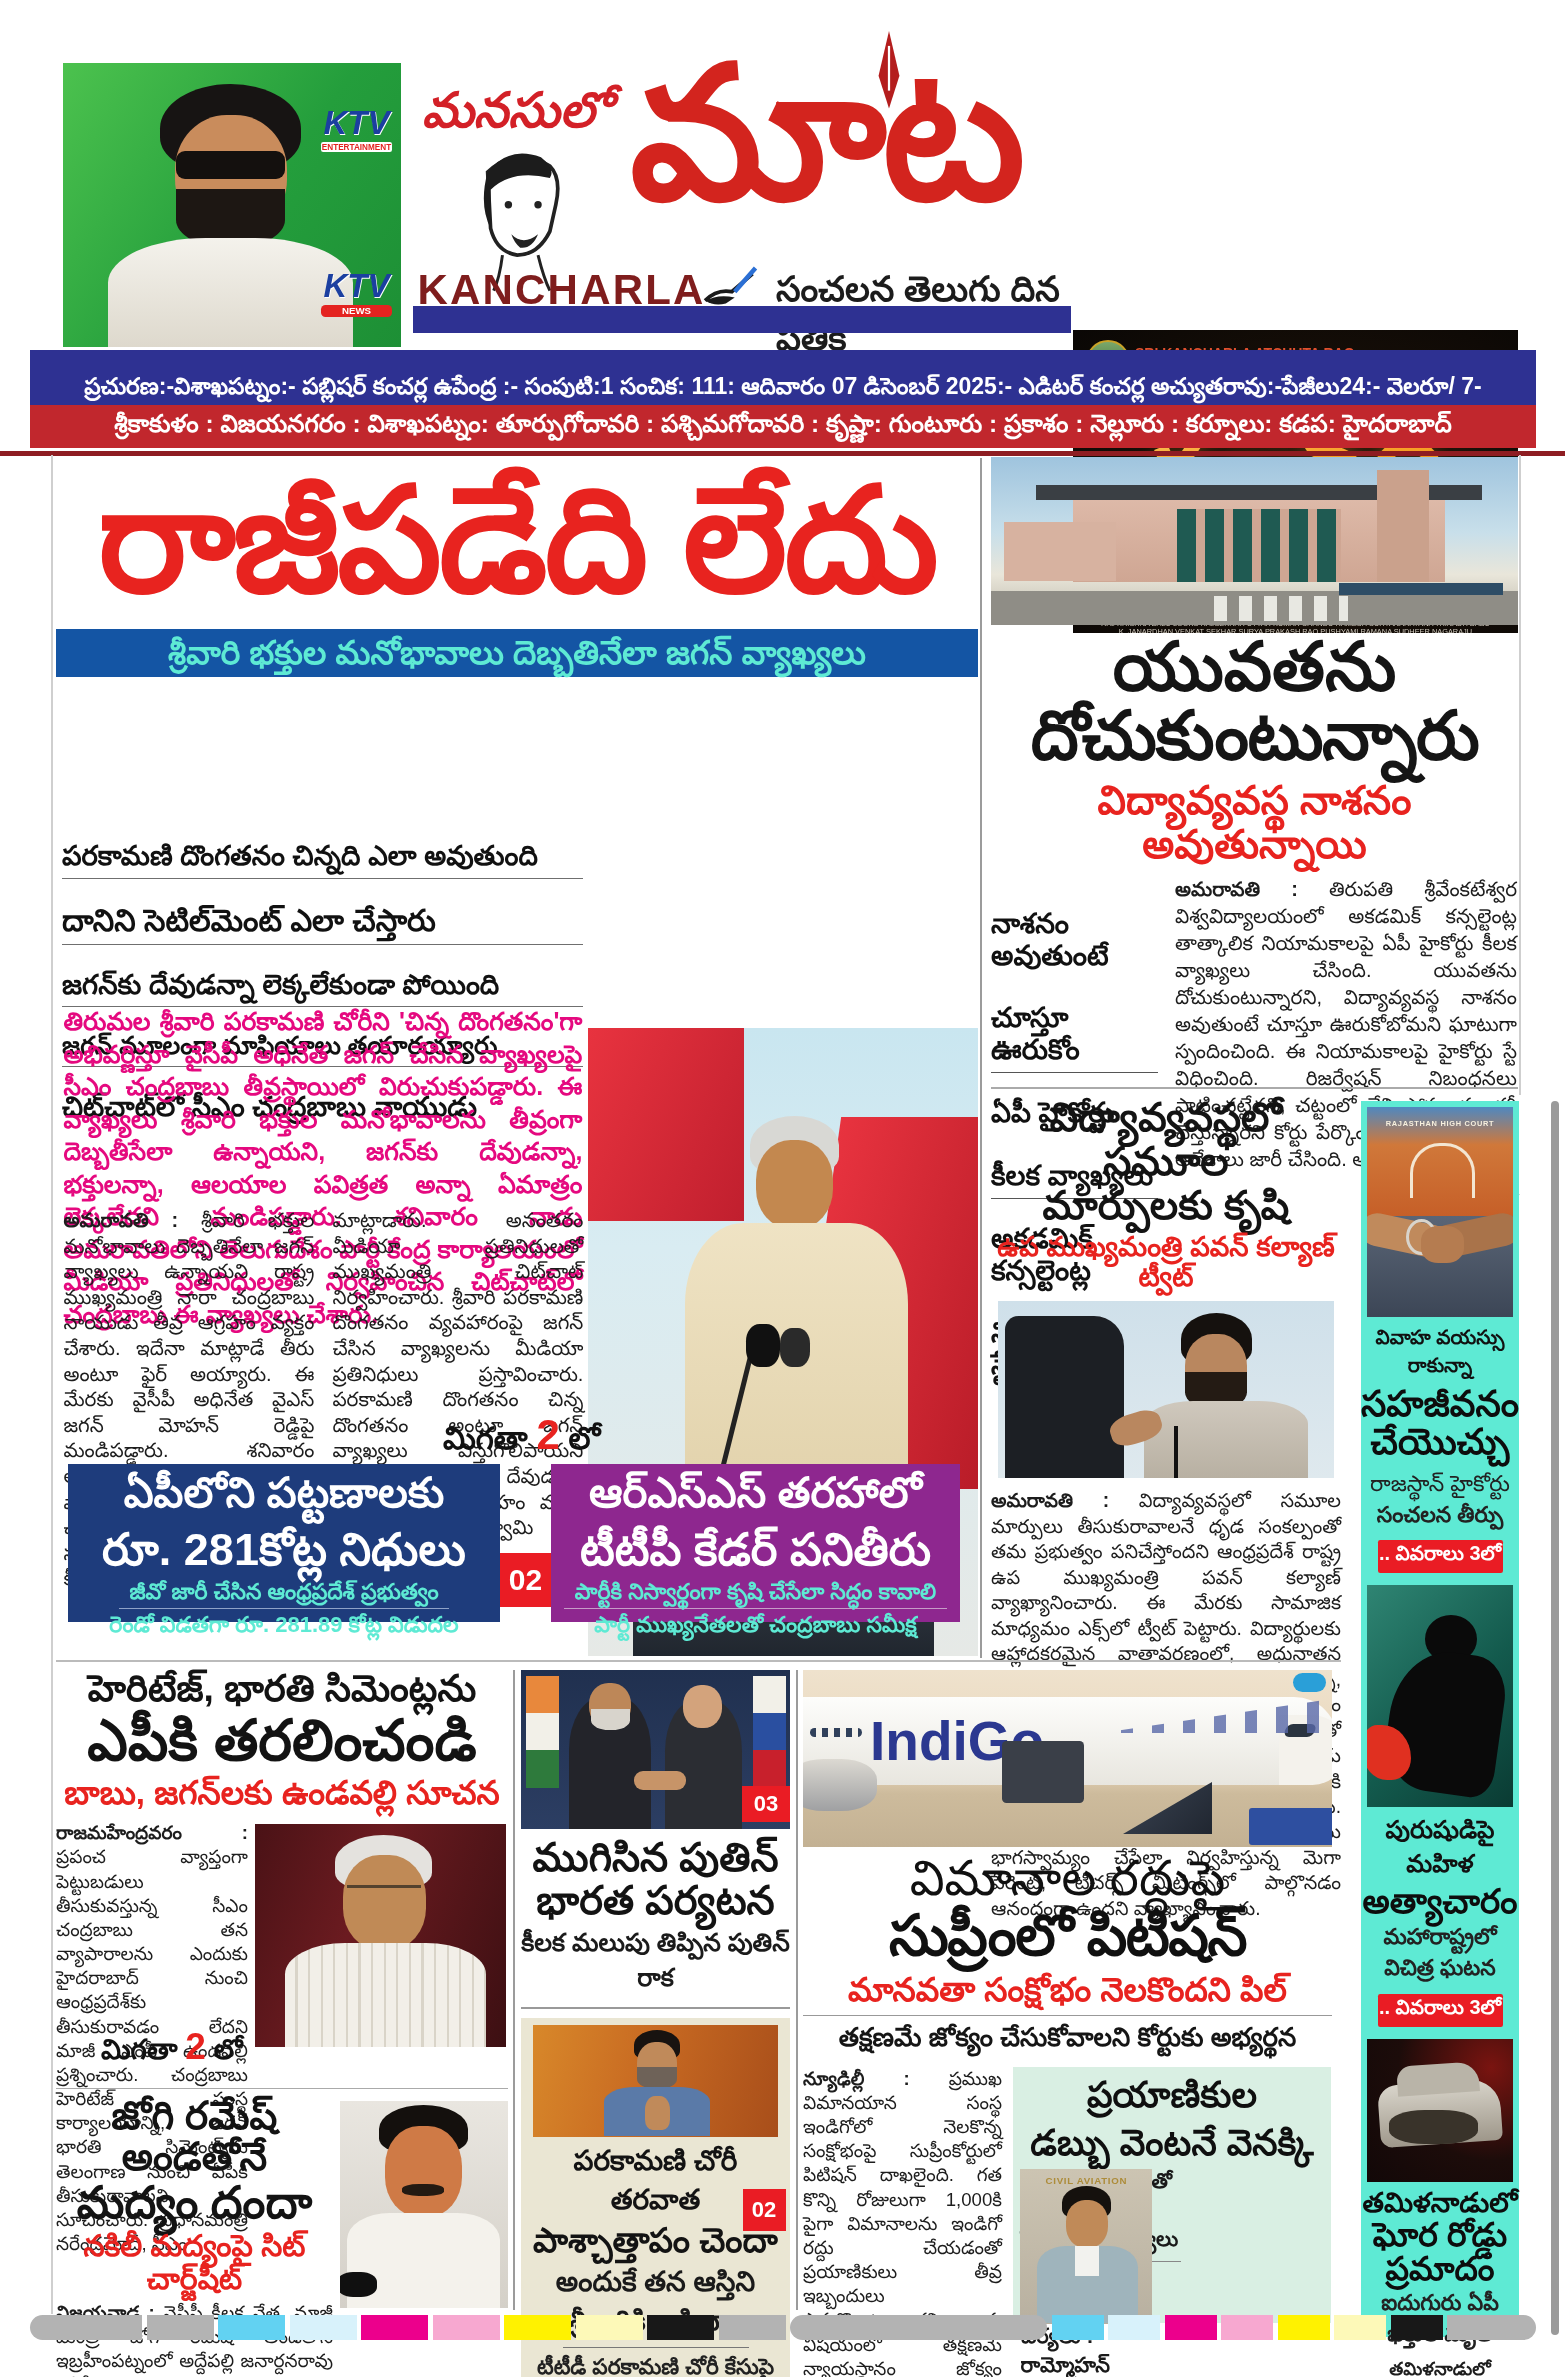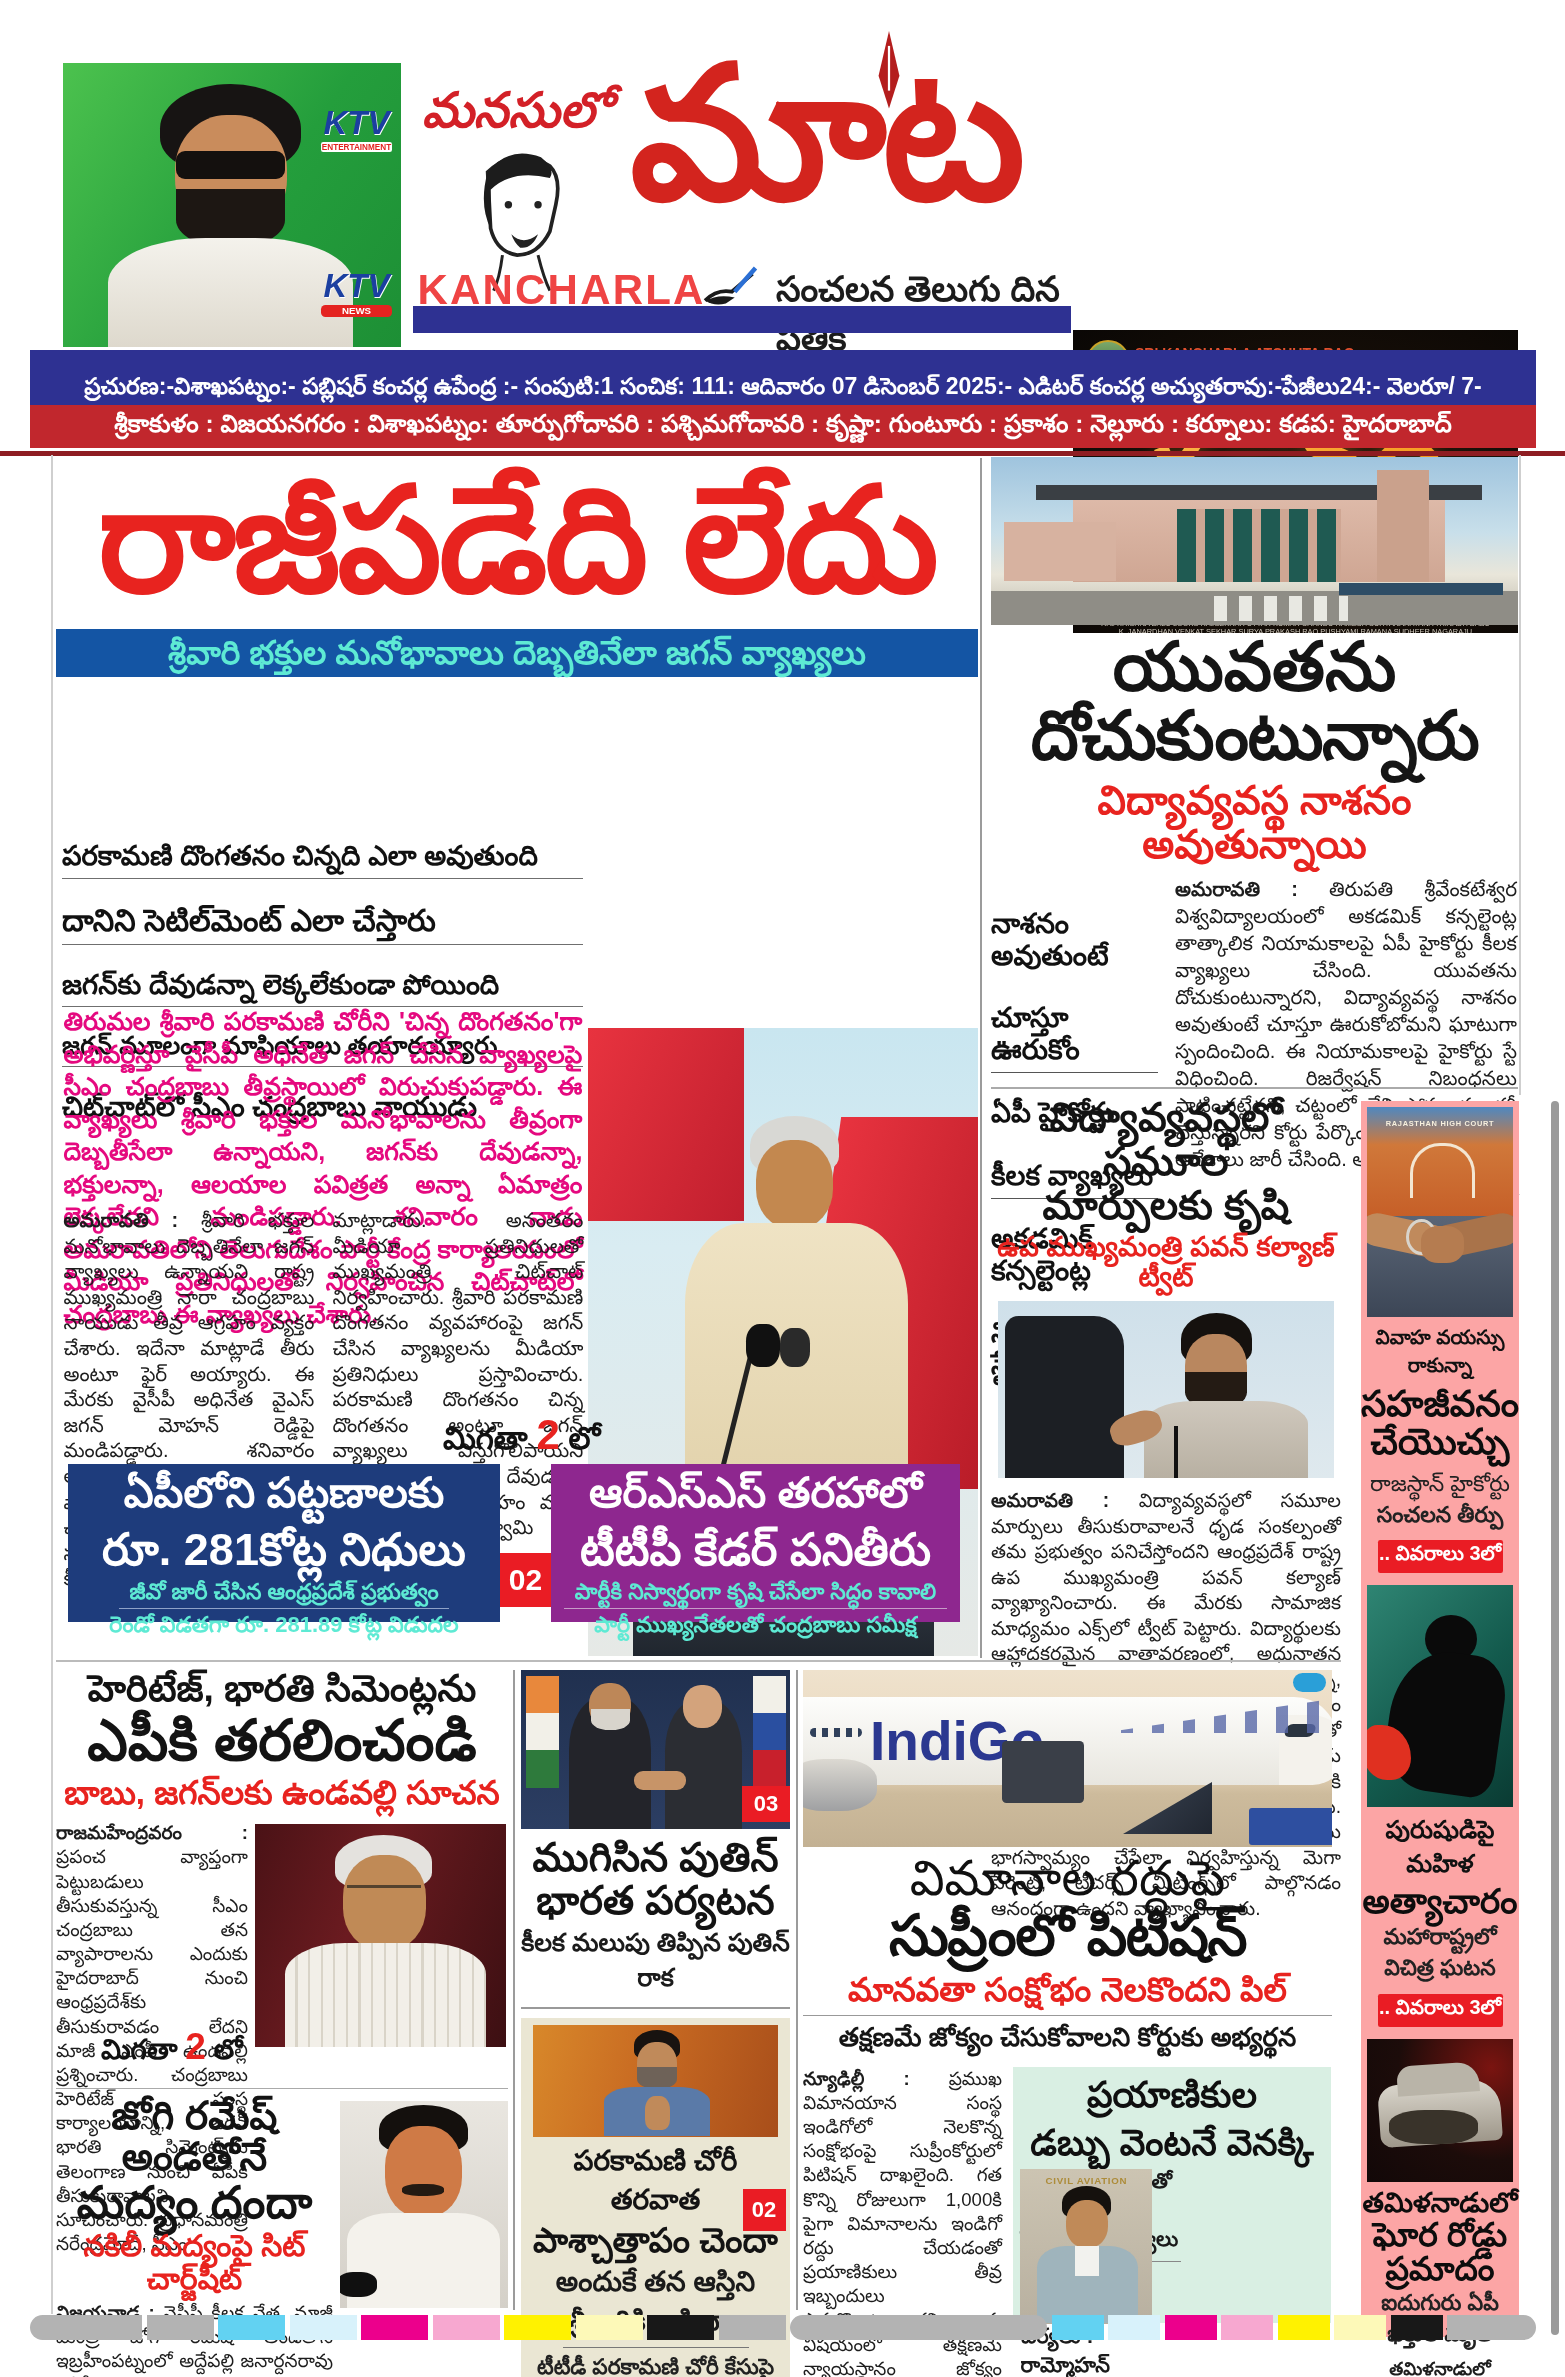--- a/index.html
+++ b/index.html
@@ -49,21 +49,21 @@
       <circle cx="34" cy="40" r="2.5" fill="#222"></circle>
         <circle cx="54" cy="40" r="2.5" fill="#222"></circle>
       <path d="M36 60 Q44 68 54 60 Q50 70 42 69 Q38 66 36 60 Z" fill="#222"></path>
       <path d="M30 74 Q28 90 24 98 M54 74 Q58 90 62 98" stroke="#222" stroke-width="2" fill="none"></path>
     </svg>
     <div style="position:absolute;left:167px;top:-11px;width:491px;text-align:center;font-weight:900;font-size:186px;line-height:1;color:#d3241e;letter-spacing:-4.5px;">మాట</div>
     <svg style="position:absolute;left:461px;top:-21px;" width="30" height="82" viewBox="0 0 20 55">
       <polygon points="10,0 17,30 10,52 3,30" fill="#b41d1d"></polygon>
         <line x1="10" y1="10" x2="10" y2="40" stroke="#fff" stroke-width="1.5"></line>
     </svg>
-    <div style="position:absolute;left:4.5px;top:214px;font-size:42px;font-weight:900;color:#ef4444;letter-spacing:2.2px;">KANCHARLA</div>
+    <div style="position:absolute;left:4.5px;top:214px;font-size:42px;font-weight:900;color:#7f1d1d;letter-spacing:2.2px;">KANCHARLA</div>
     <svg style="position:absolute;left:289px;top:210px;" width="64" height="46" viewBox="0 0 43 31">
       <path d="M2 26 Q10 18 20 20 L34 8" stroke="#1a1a1a" stroke-width="2.5" fill="none"></path>
       <line x1="22" y1="20" x2="36" y2="4" stroke="#2b6fd4" stroke-width="3"></line>
       <path d="M2 26 Q8 30 16 28 L22 24 Q14 22 8 24 Z" fill="#1a1a1a"></path>
     </svg>
     <div style="position:absolute;left:363px;top:217px;font-size:35px;font-weight:800;color:#1c1c1c;">సంచలన తెలుగు దిన పత్రిక</div>
   </div>
   <div class="abs" style="left:413px;top:306px;width:658px;height:27px;background:#2e3192;"></div>
 
   <div class="abs photo" style="left:1073px;top:46px;width:445px;height:303px;background:radial-gradient(ellipse at 55% 55%, #3a2410 0%, #140d07 60%, #0a0705 100%);">
@@ -185,21 +185,21 @@
       <div style="position:absolute;left:146px;top:100px;width:164px;height:77px;background:linear-gradient(#cfc8bd,#b8b0a2);border-radius:30% 30% 0 0;"></div>
       <div style="position:absolute;left:112px;top:112px;width:52px;height:30px;background:#b9875f;border-radius:40%;transform:rotate(-18deg);"></div>
       <div style="position:absolute;left:176px;top:125px;width:3.7px;height:52px;background:#111;"></div>
     </div>
     <div class="body-txt" style="margin-top:10.4px;font-size:19.3px;line-height:1.32;">
       <span class="dl">అమరావతి :</span>
       <span>విద్యావ్యవస్థలో సమూల మార్పులు తీసుకురావాలనే ధృడ సంకల్పంతో తమ ప్రభుత్వం పనిచేస్తోందని ఆంధ్రప్రదేశ్ రాష్ట్ర ఉప ముఖ్యమంత్రి పవన్ కల్యాణ్ వ్యాఖ్యానించారు. ఈ మేరకు సామాజిక మాధ్యమం ఎక్స్‌లో ట్వీట్ పెట్టారు. విద్యార్థులకు ఆహ్లాదకరమైన వాతావరణంలో, అధునాతన సదుపాయాలు కల్పించి, పోషక ఆహారాన్ని, నాణ్యమైన విద్యను అందించాలని ప్రభుత్వం భావిస్తోందని పేర్కొన్నారు. ఇదే లక్ష్యంతో ముఖ్యమంత్రి నారా చంద్రబాబు నాయుడు నేతృత్వంలో మంత్రి నారాలోకేష్ చేస్తున్న కృషికి అభినందనీయమని ప్రశంసించారు. తల్లిదండ్రులను, ఉపాధ్యాయులను భాగస్వామ్యం చేసేలా నిర్వహిస్తున్న మెగా పేరెంట్, టీచర్స్ మీటింగ్స్‌లో పాల్గొనడం ఆనందంగా ఉందని వ్యాఖ్యానించారు.</span>
     </div>
   </div>
 
-  <div class="abs" style="left:1361px;top:1101px;width:158px;height:1236px;background:#fca5a5;padding:0;">
+  <div class="abs" style="left:1361px;top:1101px;width:158px;height:1236px;background:#5eead4;padding:0;">
     <div class="photo" style="width:146px;height:210px;margin:6px auto 0;background:linear-gradient(#4f88c0 0%,#d0783a 18%,#c65f28 52%,#5a6576 52%,#3c4656 100%);">
       <div style="position:absolute;left:43px;top:36px;width:59px;height:52px;border:3.7px solid #f3e6d2;border-bottom:none;border-radius:30px 30px 0 0;"></div>
       <div style="position:absolute;left:0;top:12px;width:100%;text-align:center;font-size:7.4px;font-weight:700;color:#f7efdd;letter-spacing:0.7px;">RAJASTHAN HIGH COURT</div>
       <div style="position:absolute;left:-7.4px;top:112px;width:89px;height:33px;background:#c08a5c;border-radius:16.4px;transform:rotate(12deg);"></div>
       <div style="position:absolute;right:-7.4px;top:112px;width:89px;height:33px;background:#a9734a;border-radius:16.4px;transform:rotate(-12deg);"></div>
       <div style="position:absolute;left:39px;top:112px;width:25px;height:30px;border:3.7px solid #d8d4cc;border-radius:50%;"></div>
       <div style="position:absolute;left:54px;top:119px;width:43px;height:37px;background:#b57c50;border-radius:40%;"></div>
     </div>
     <div class="ctr" style="margin-top:9px;font-size:20px;font-weight:800;color:#111;">వివాహ వయస్సు రాకున్నా</div>
     <div class="rail-h" style="font-size:36px;margin-top:3px;">సహజీవనం</div>

